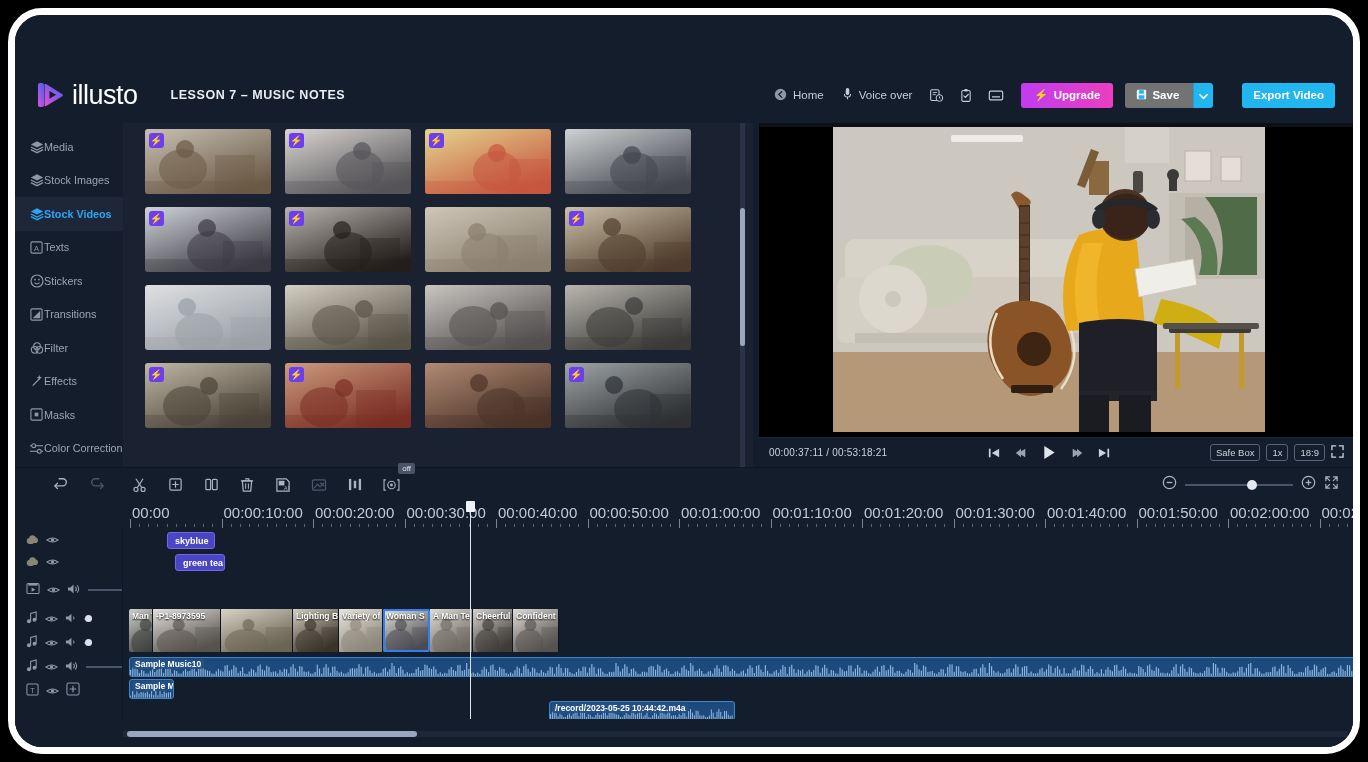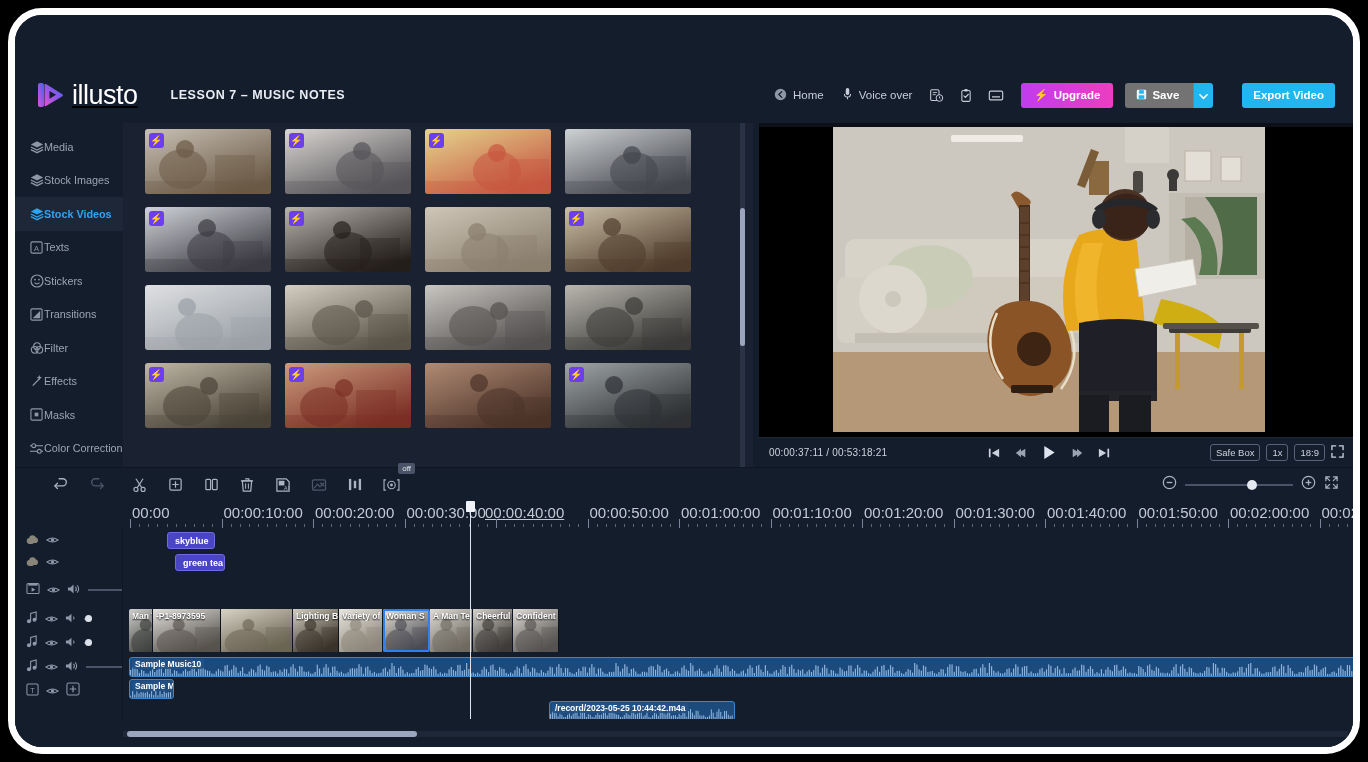--- a/index.html
+++ b/index.html
@@ -24,21 +24,21 @@
     background: #141d2b;
     overflow: hidden;
   }
 
   
   #topbar {
     position: absolute; left: 0; top: 52px; width: 100%; height: 56px;
     background: #141d2b;
     display: flex; align-items: center;
   }
-  #logo-wrap { display: flex; align-items: center; margin-left: 18px; text-decoration: underline; }
+  #logo-wrap { display: flex; align-items: center; margin-left: 18px; }
   .logo-mark { width: 34px; height: 34px; position: relative; }
   .logo-text {
     font-size: 27px; color: #fff; letter-spacing: -0.5px;
     margin-left: 5px; font-weight: 400;
   }
   #project-title {
     margin-left: 33px; font-size: 12.5px; color: #e9edf3;
     letter-spacing: 0.55px; font-weight: 600;
   }
   #topbar-right {
@@ -906,21 +906,21 @@
           <div class="tick-major" style="left: 281.5px;"></div>
           <div class="tick-minor" style="left: 290.65px;"></div>
           <div class="tick-minor" style="left: 299.8px;"></div>
           <div class="tick-minor" style="left: 308.95px;"></div>
           <div class="tick-minor" style="left: 318.1px;"></div>
           <div class="tick-minor" style="left: 327.25px;"></div>
           <div class="tick-minor" style="left: 336.4px;"></div>
           <div class="tick-minor" style="left: 345.55px;"></div>
           <div class="tick-minor" style="left: 354.7px;"></div>
           <div class="tick-minor" style="left: 363.85px;"></div>
-          <div class="tick-lbl" style="left: 362px; text-decoration: underline;">00:00:40:00</div>
+          <div class="tick-lbl" style="left: 375px;">00:00:40:00</div>
           <div class="tick-major" style="left: 373px;"></div>
           <div class="tick-minor" style="left: 382.15px;"></div>
           <div class="tick-minor" style="left: 391.3px;"></div>
           <div class="tick-minor" style="left: 400.45px;"></div>
           <div class="tick-minor" style="left: 409.6px;"></div>
           <div class="tick-minor" style="left: 418.75px;"></div>
           <div class="tick-minor" style="left: 427.9px;"></div>
           <div class="tick-minor" style="left: 437.05px;"></div>
           <div class="tick-minor" style="left: 446.2px;"></div>
           <div class="tick-minor" style="left: 455.35px;"></div>

